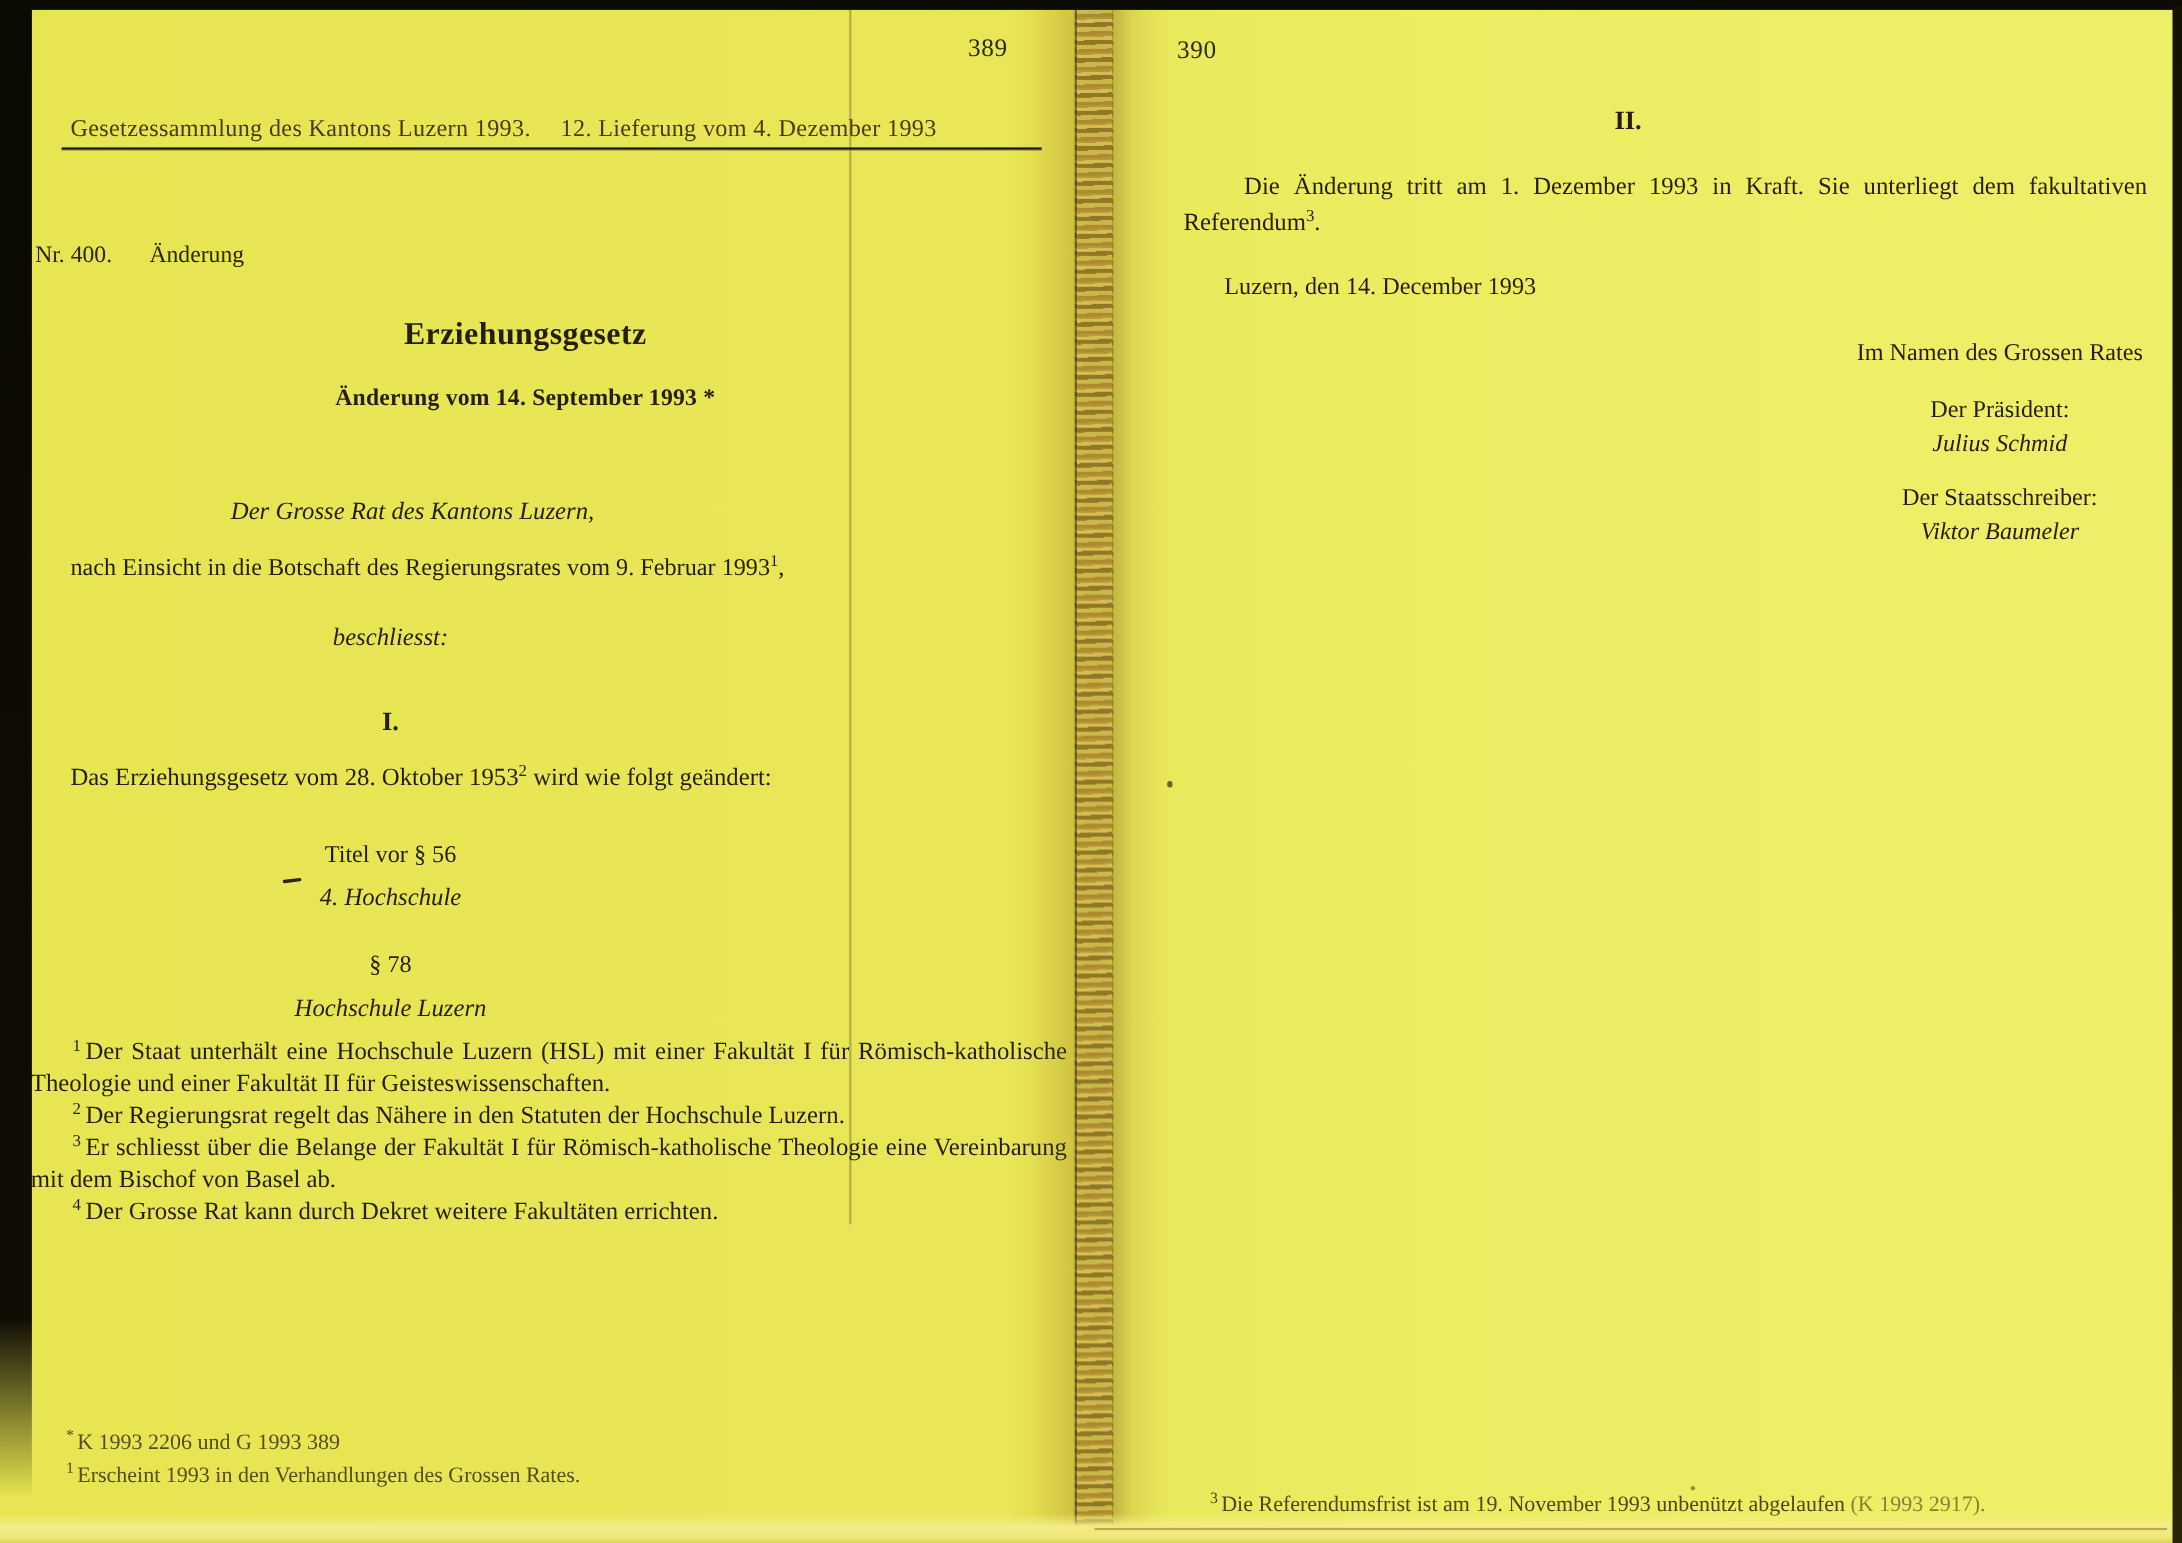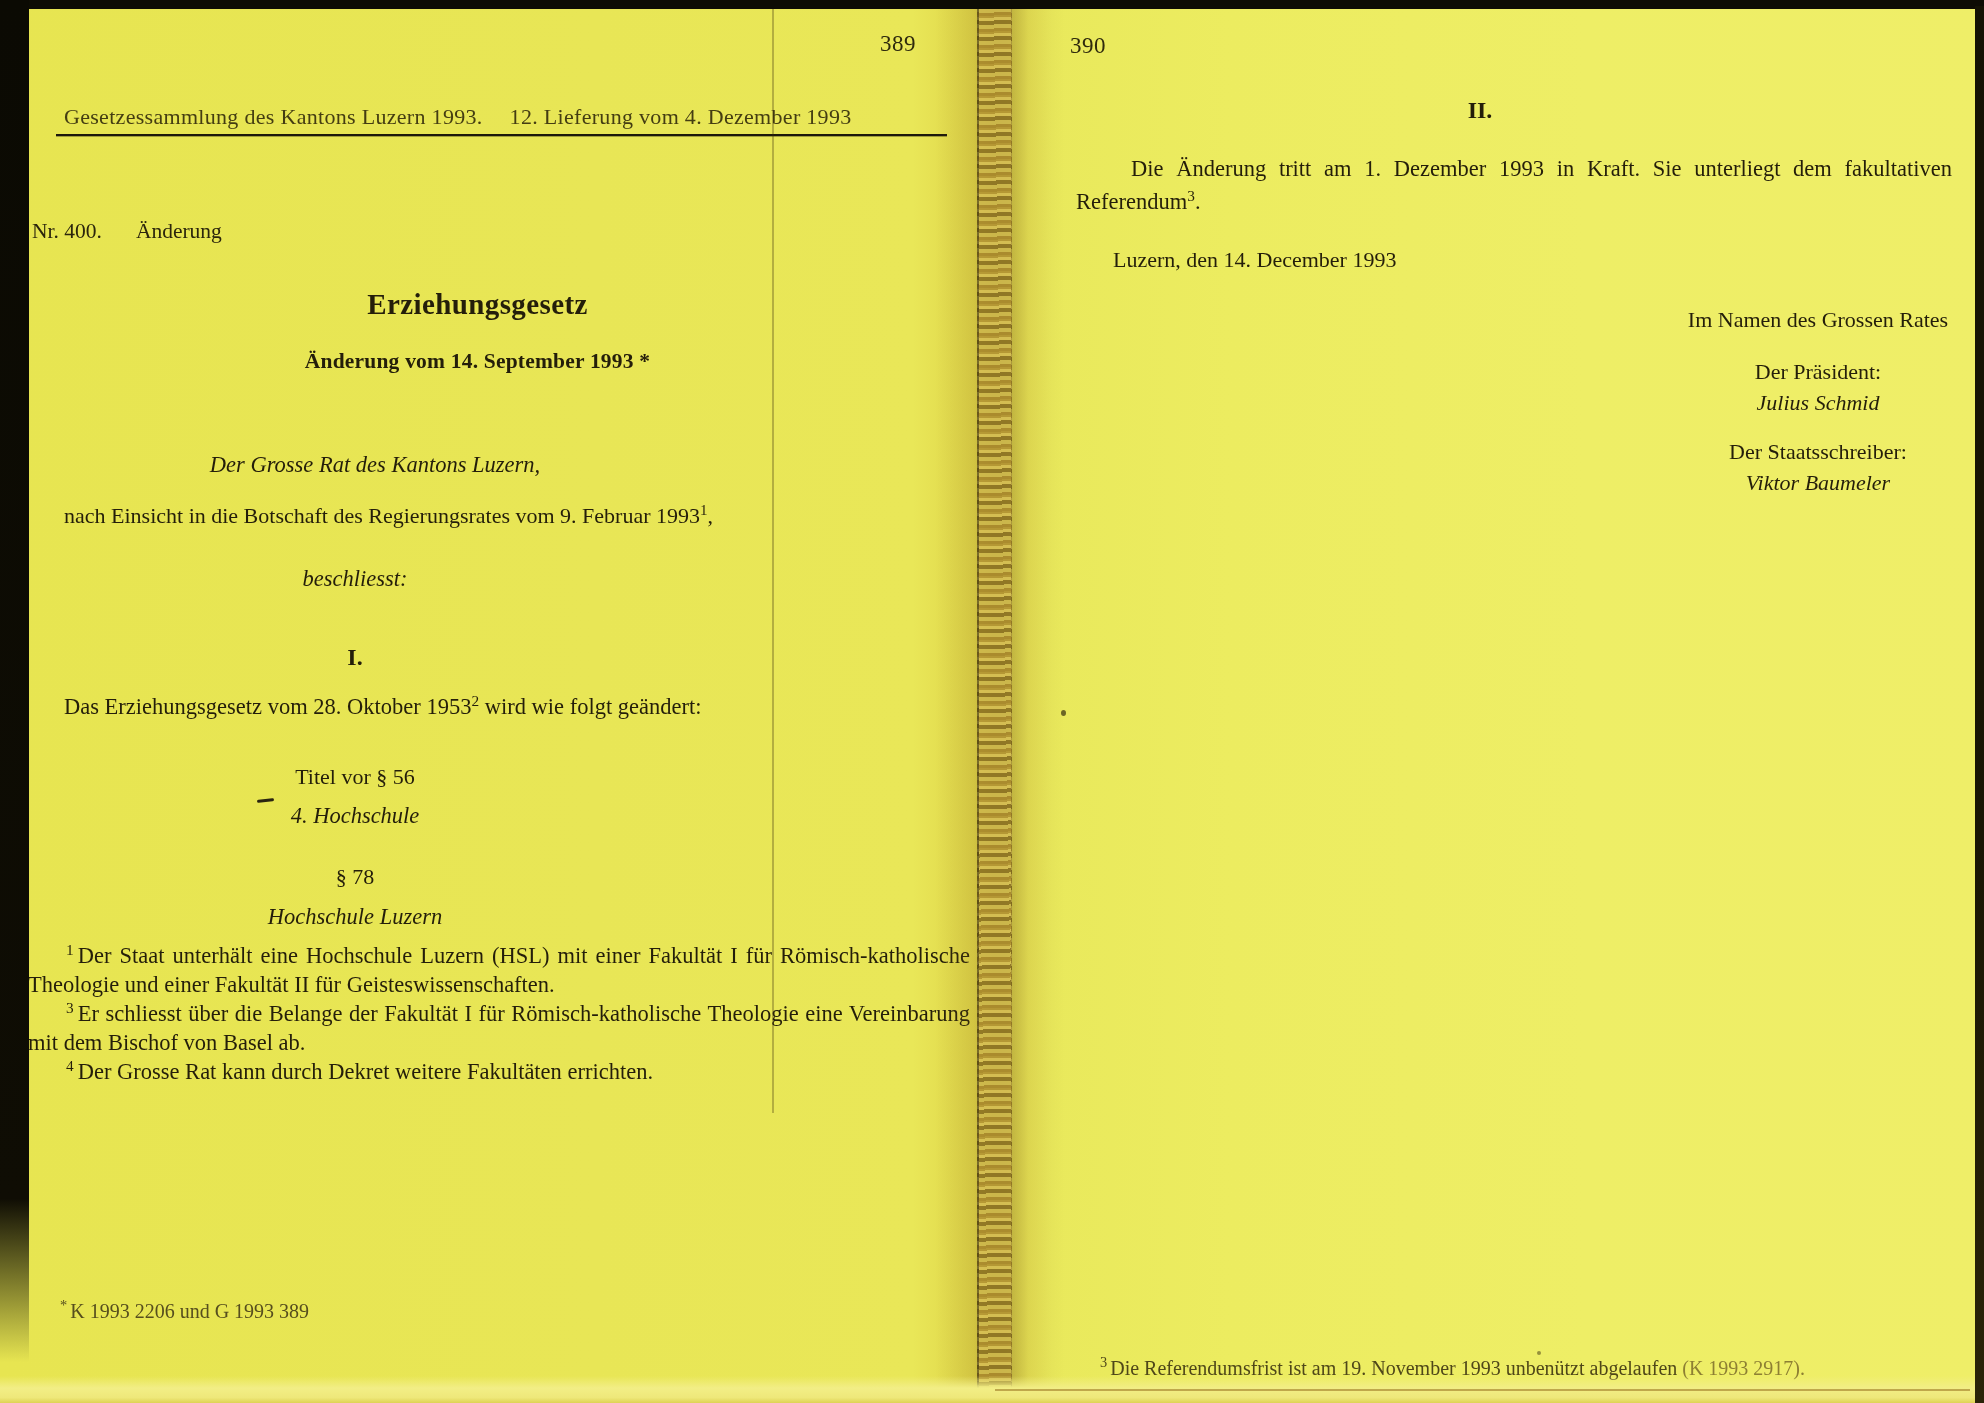--- a/index.html
+++ b/index.html
@@ -117,30 +117,36 @@
 
     <div class="abs center-box t22" style="left:35px;top:864px;width:640px;">§ 78</div>
 
     <div class="abs center-box italic t225" style="left:35px;top:904px;width:640px;">Hochschule Luzern</div>
 
     <div class="abs bodytext">
       <p>
         <sup class="lead-sup">1</sup><span>Der Staat unterhält eine Hochschule Luzern (HSL) mit einer Fakultät I für Römisch-katholische Theologie und einer Fakultät II für Geisteswissenschaften.</span>
       </p>
       <p>
+        <sup class="lead-sup">2</sup><span>Der Regierungsrat regelt das Nähere in den Statuten der Hochschule Luzern.</span>
+      </p>
+      <p>
         <sup class="lead-sup">3</sup><span>Er schliesst über die Belange der Fakultät I für Römisch-katholische Theologie eine Vereinbarung mit dem Bischof von Basel ab.</span>
       </p>
       <p>
         <sup class="lead-sup">4</sup><span>Der Grosse Rat kann durch Dekret weitere Fakultäten errichten.</span>
       </p>
     </div>
 
     <div class="abs footnotes">
       <div>
         <span class="marker">*</span><span>K 1993 2206 und G 1993 389</span>
+      </div>
+      <div>
+        <span class="marker">1</span><span>Erscheint 1993 in den Verhandlungen des Grossen Rates.</span>
       </div>
     </div>
   </div>
 
   <div>
 
     <div class="abs pagenum" style="left:1070px;top:33px;">390</div>
 
     <div class="abs center-box sec-head" style="left:1020px;top:97px;width:920px;">II.</div>
 

